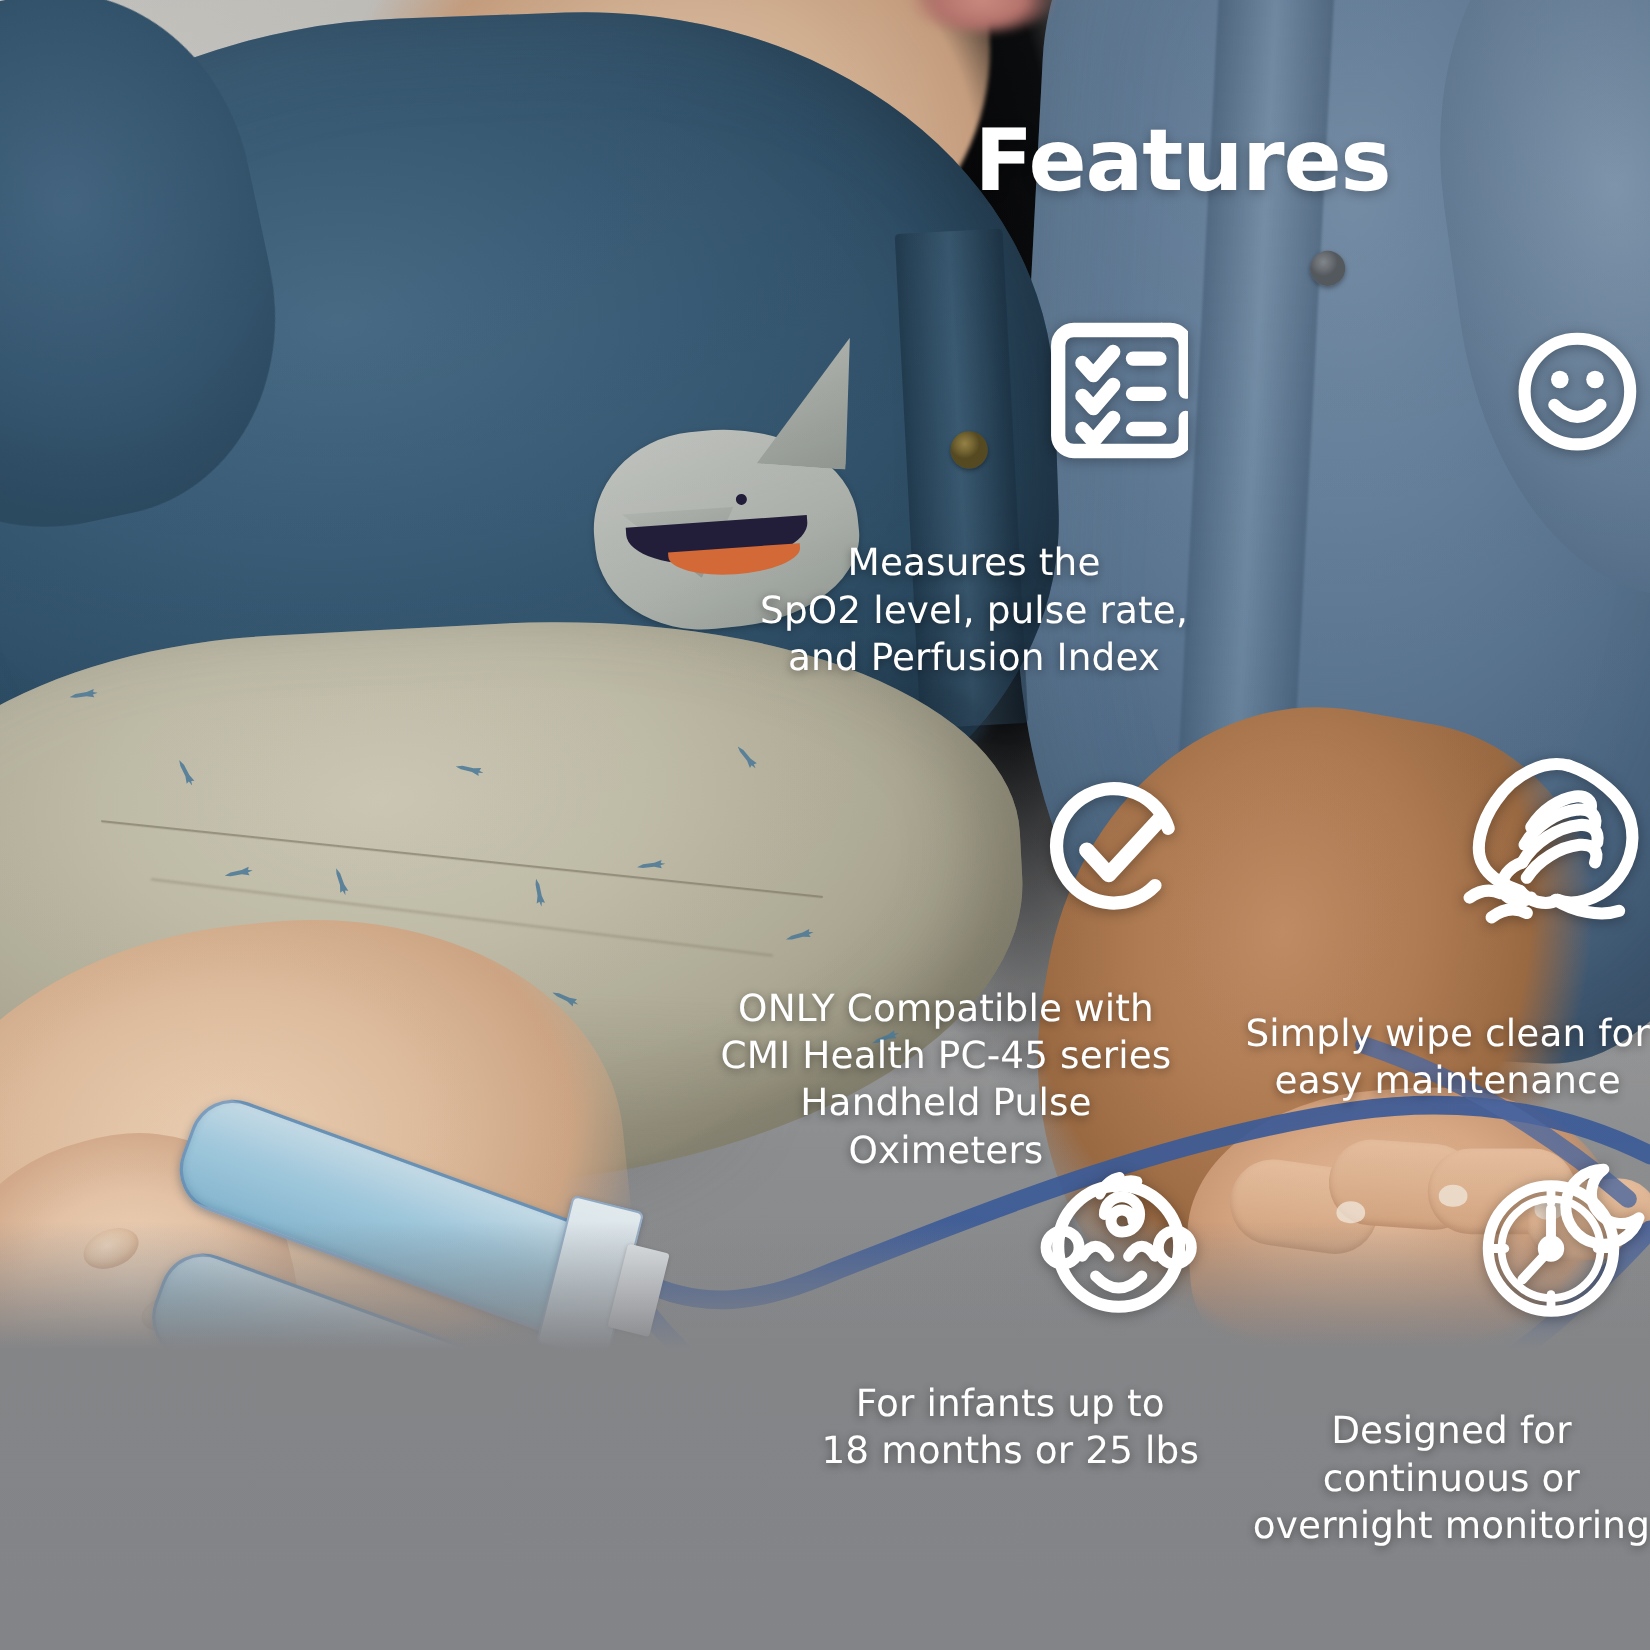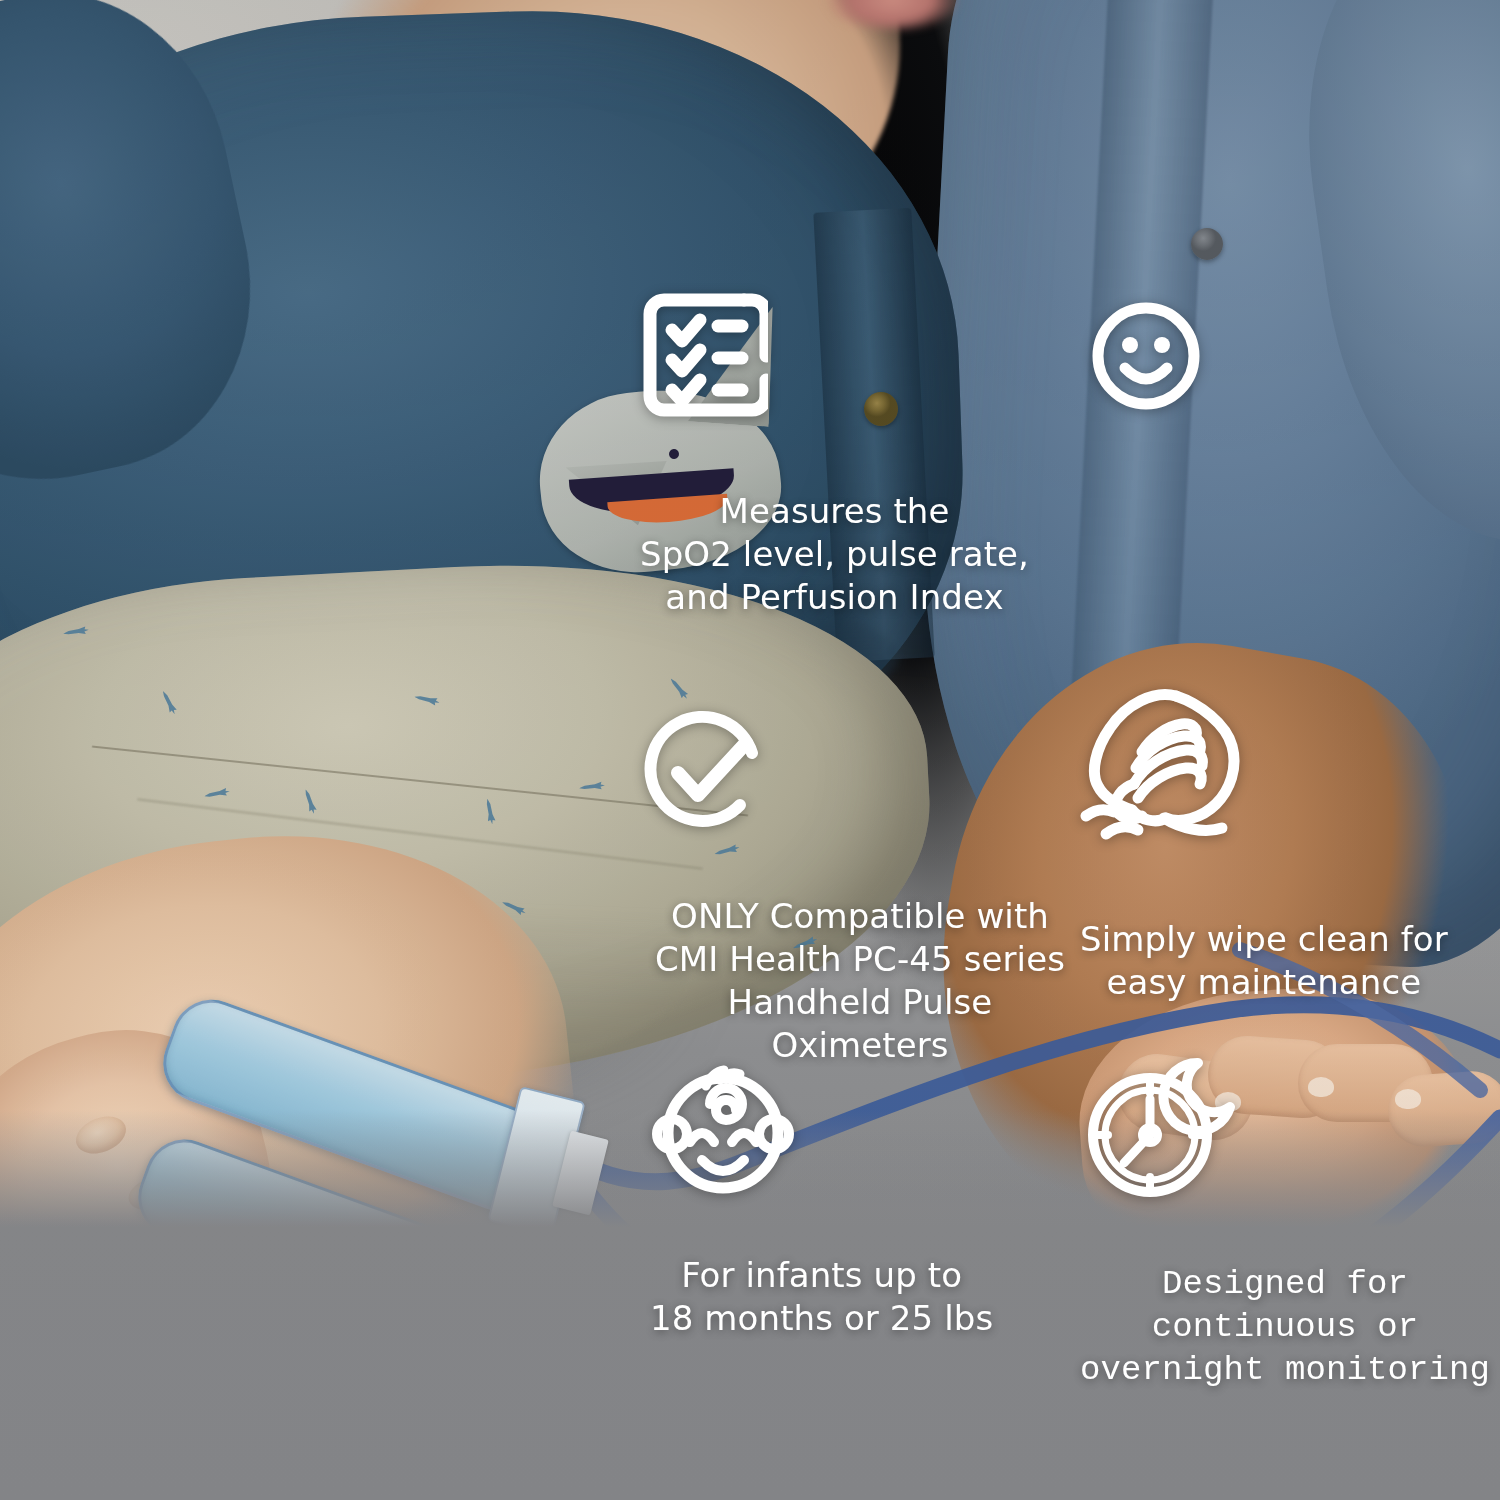--- a/index.html
+++ b/index.html
@@ -281,21 +281,21 @@
     font-family:"DejaVu Sans","Liberation Sans",sans-serif;
     font-weight:bold;
     font-size:78px;
     letter-spacing:-1px;
     line-height:1;
     text-shadow:0 2px 10px rgba(0,0,0,.28);
   }
 
   .feature{
     position:absolute;
-    display:flex;flex-direction:column;align-items:flex-start;
+    display:flex;flex-direction:column;align-items:flex-end;
     text-align:center;
   }
   .feature .icon{
     display:block;
     filter:drop-shadow(0 2px 6px rgba(0,0,0,.32));
   }
   .feature .caption{
     color:#ffffff;
     font-family:"DejaVu Sans","Liberation Sans",sans-serif;
     font-size:34px;
@@ -315,21 +315,21 @@
   #f3{left:640px;top:705px;width:440px;}
   #f3 .caption{margin-top:56px;}
 
   #f4{left:1080px;top:688px;width:420px;}
   #f4 .caption{margin-top:64px;}
 
   #f5{left:650px;top:1058px;width:440px;}
   #f5 .caption{margin-top:52px;}
 
   #f6{left:1080px;top:1055px;width:420px;}
-  #f6 .caption{margin-top:54px;font-family:Liberation Mono, monospace;}
+  #f6 .caption{margin-top:70px;}
 </style>
 </head>
 <body>
 
 <div id="stage">
 
   <div class="photo">
     <div class="bg-floor"></div>
     <div class="bg-wall"></div>
     <div class="floor-shadow"></div>
@@ -408,20 +408,21 @@
     <div class="strap s2"></div>
     <div class="strap-buckle"></div>
     <div class="strap-tab"></div>
 
     <div class="table-front"></div>
     <div class="scrim"></div>
   </div>
 
   <div class="content">
 
+    <div class="title">Features</div>
 
     <div class="feature" id="f1">
       <span class="icon">
         <svg width="128" height="146" viewBox="0 0 128 146" fill="none" aria-hidden="true">
           <path d="M104 18 H112 a14 14 0 0 1 14 14 V74" stroke="#fff" stroke-width="13" stroke-linecap="round" fill="none"></path>
           <path d="M126 98 V114 a14 14 0 0 1 -14 14 H24 a14 14 0 0 1 -14 -14 V32 a14 14 0 0 1 14 -14 H104" stroke="#fff" stroke-width="13" stroke-linecap="round" fill="none"></path>
           <path d="M32 48 l10 11 18 -21" stroke="#fff" stroke-width="13" stroke-linecap="round" stroke-linejoin="round" fill="none"></path>
           <path d="M32 78 l10 11 18 -21" stroke="#fff" stroke-width="13" stroke-linecap="round" stroke-linejoin="round" fill="none"></path>
           <path d="M32 108 l10 11 18 -21" stroke="#fff" stroke-width="13" stroke-linecap="round" stroke-linejoin="round" fill="none"></path>
           <path d="M78 44 h24" stroke="#fff" stroke-width="13" stroke-linecap="round"></path>

